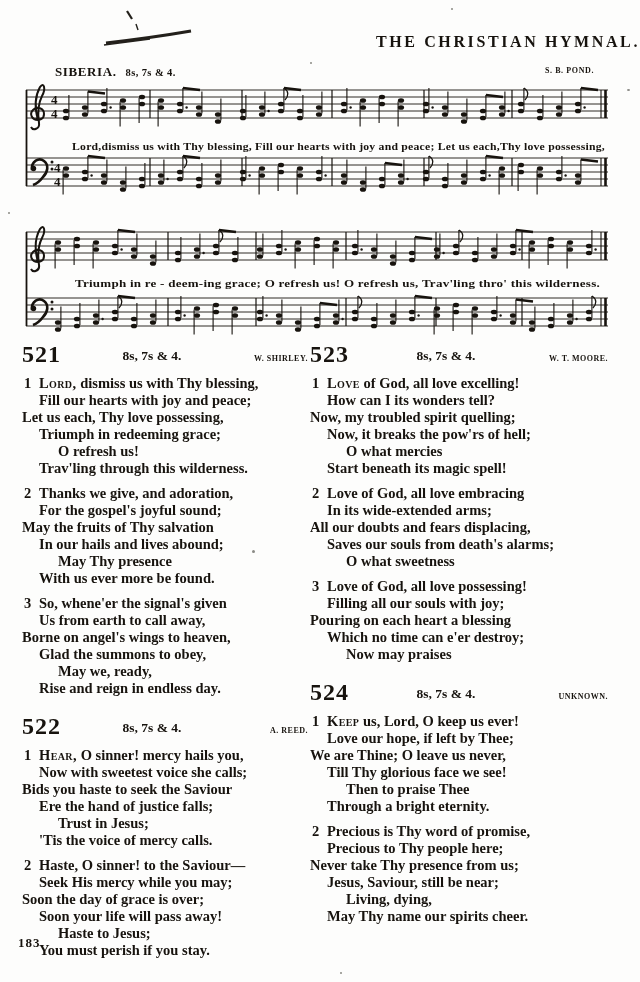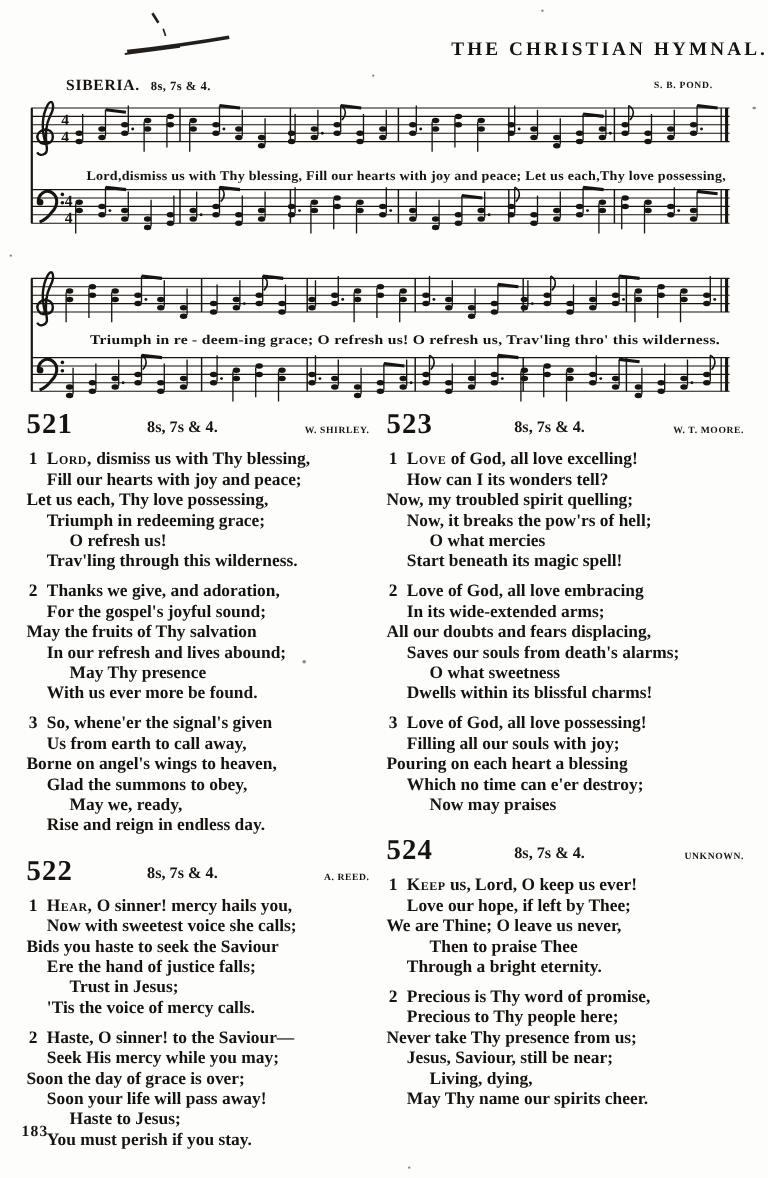--- a/index.html
+++ b/index.html
@@ -10,21 +10,21 @@
          font-size:16px;font-weight:bold;letter-spacing:2.6px;color:#17130e}
   .tuneline{position:absolute;top:62px;left:55px;right:46px;height:18px}
   .tune-name{font-weight:bold;font-size:13px;letter-spacing:.6px}
   .tune-meter{font-weight:bold;font-size:10.5px;margin-left:9px;letter-spacing:.4px}
   .composer{position:absolute;right:0;top:4px;font-size:8px;font-weight:bold;letter-spacing:.6px}
   svg.music{position:absolute;top:0;left:0}
   .mlyric{font:bold 11px "Liberation Serif",serif;fill:#17130e;letter-spacing:.2px}
   .ts{font:bold 13px "Liberation Serif",serif;fill:#17130e}
   .col{position:absolute;top:344px}
   .col1{left:22px;width:290px}
-  .col2{left:322px;width:302px}
+  .col2{left:310px;width:302px}
   .hymn-header{position:relative;height:27px;margin-bottom:4px}
   .hymn-number{position:absolute;left:0;top:-3px;font-size:24px;font-weight:bold;letter-spacing:1px}
   .hymn-meter{position:absolute;left:0;right:30px;text-align:center;top:4px;font-size:13.5px;font-weight:bold}
   .hymn-author{position:absolute;right:4px;top:10px;font-size:8px;font-weight:bold;letter-spacing:.5px}
   .verse{margin-bottom:8px;font-size:14.5px;line-height:17px;font-weight:bold;white-space:nowrap}
   .vline{padding-left:17px}
   .vline.i0{padding-left:0}
   .vline.i2{padding-left:36px}
   .vline.first{padding-left:2px}
   .vnum{display:inline-block;width:15px}
@@ -525,21 +525,21 @@
         <div class="vline i1">Fill our hearts with joy and peace;</div>
         <div class="vline i0">Let us each, Thy love possessing,</div>
         <div class="vline i1">Triumph in redeeming grace;</div>
         <div class="vline i2">O refresh us!</div>
         <div class="vline i1">Trav'ling through this wilderness.</div>
       </div>
       <div class="verse">
         <div class="vline first"><span class="vnum">2</span><span class="lead"></span><span>Thanks we give, and adoration,</span></div>
         <div class="vline i1">For the gospel's joyful sound;</div>
         <div class="vline i0">May the fruits of Thy salvation</div>
-        <div class="vline i1">In our refresh and lives abound;</div>
+        <div class="vline i1">In our hails and lives abound;</div>
         <div class="vline i2">May Thy presence</div>
         <div class="vline i1">With us ever more be found.</div>
       </div>
       <div class="verse">
         <div class="vline first"><span class="vnum">3</span><span class="lead"></span><span>So, whene'er the signal's given</span></div>
         <div class="vline i1">Us from earth to call away,</div>
         <div class="vline i0">Borne on angel's wings to heaven,</div>
         <div class="vline i1">Glad the summons to obey,</div>
         <div class="vline i2">May we, ready,</div>
         <div class="vline i1">Rise and reign in endless day.</div>
@@ -586,41 +586,41 @@
         <div class="vline i1">Now, it breaks the pow'rs of hell;</div>
         <div class="vline i2">O what mercies</div>
         <div class="vline i1">Start beneath its magic spell!</div>
       </div>
       <div class="verse">
         <div class="vline first"><span class="vnum">2</span><span class="lead"></span><span>Love of God, all love embracing</span></div>
         <div class="vline i1">In its wide-extended arms;</div>
         <div class="vline i0">All our doubts and fears displacing,</div>
         <div class="vline i1">Saves our souls from death's alarms;</div>
         <div class="vline i2">O what sweetness</div>
-        <div class="vline i1">Dwells within its blissful charms!</div>
       </div>
       <div class="verse">
         <div class="vline first"><span class="vnum">3</span><span class="lead"></span><span>Love of God, all love possessing!</span></div>
         <div class="vline i1">Filling all our souls with joy;</div>
         <div class="vline i0">Pouring on each heart a blessing</div>
         <div class="vline i1">Which no time can e'er destroy;</div>
         <div class="vline i2">Now may praises</div>
       </div>
     </div>
 
     <div class="hymn hymn2">
       <div class="hymn-header">
         <span class="hymn-number">524</span>
         <span class="hymn-meter">8s, 7s &amp; 4.</span>
         <span class="hymn-author">UNKNOWN.</span>
       </div>
       <div class="verse">
         <div class="vline first"><span class="vnum">1</span><span class="lead">Keep</span><span> us, Lord, O keep us ever!</span></div>
         <div class="vline i1">Love our hope, if left by Thee;</div>
         <div class="vline i0">We are Thine; O leave us never,</div>
+        <div class="vline i1">Till Thy glorious face we see!</div>
         <div class="vline i2">Then to praise Thee</div>
         <div class="vline i1">Through a bright eternity.</div>
       </div>
       <div class="verse">
         <div class="vline first"><span class="vnum">2</span><span class="lead"></span><span>Precious is Thy word of promise,</span></div>
         <div class="vline i1">Precious to Thy people here;</div>
         <div class="vline i0">Never take Thy presence from us;</div>
         <div class="vline i1">Jesus, Saviour, still be near;</div>
         <div class="vline i2">Living, dying,</div>
         <div class="vline i1">May Thy name our spirits cheer.</div>

